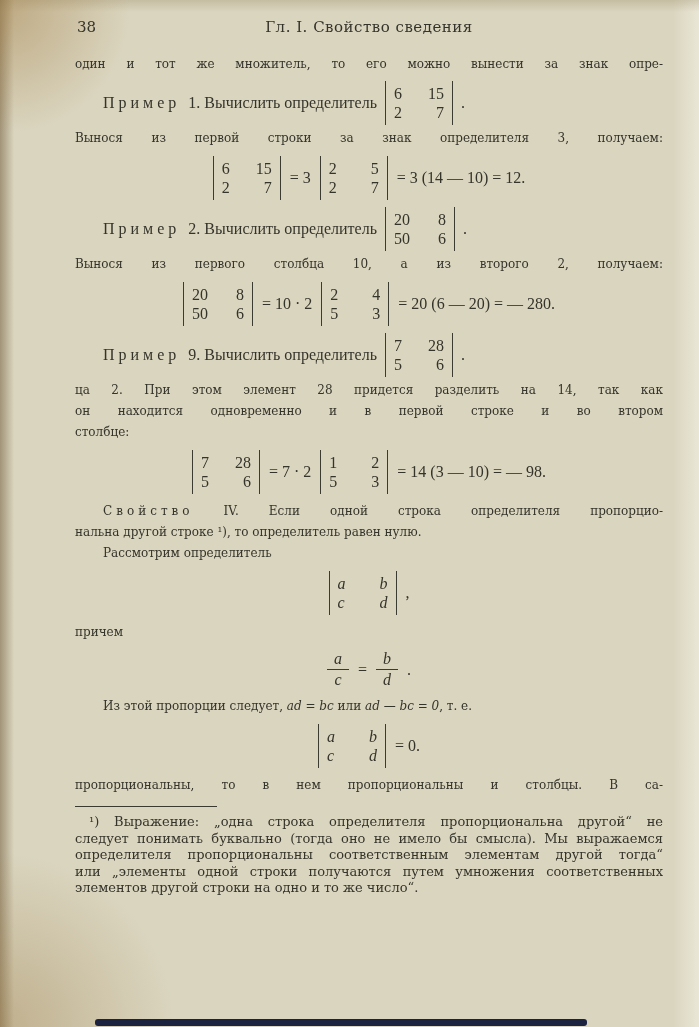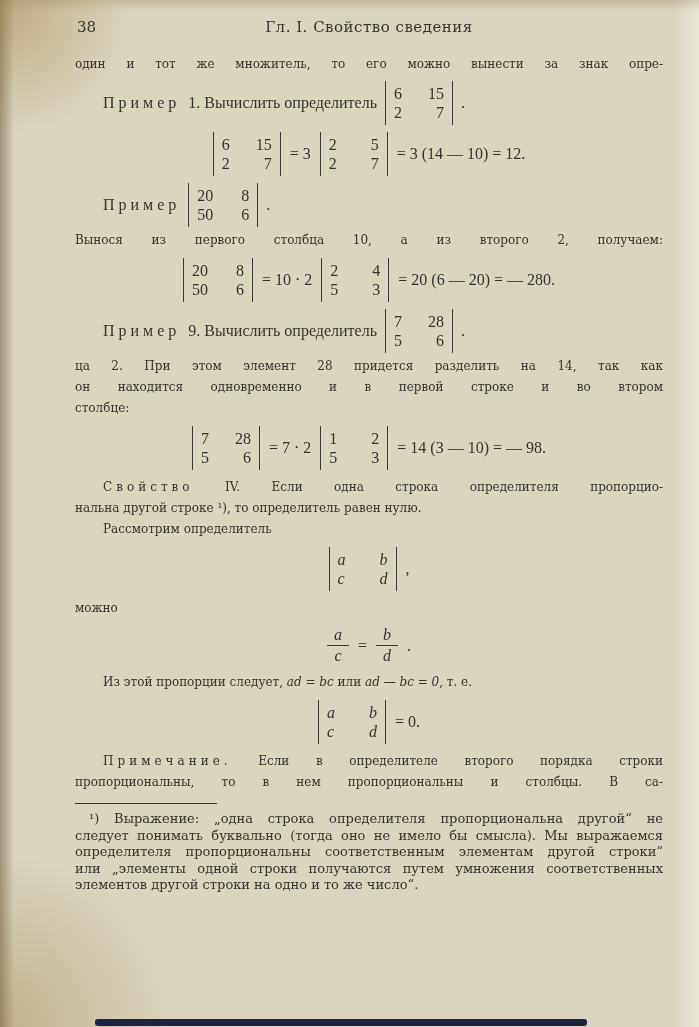--- a/index.html
+++ b/index.html
@@ -58,20 +58,21 @@
           <span class="m2">
         <span class="c1">6</span>
         <span class="c2">15</span>
         <span class="c1">2</span>
         <span class="c2">7</span>
       </span>
         </span>
       <span>.</span>
     </div>
 
+    <div class="line j">Вынося из первой строки за знак определителя 3, получаем:</div>
 
     <div class="row frow">
       <span class="det">
           <span class="m2">
         <span class="c1">6</span>
         <span class="c2">15</span>
         <span class="c1">2</span>
         <span class="c2">7</span>
       </span>
         </span>
@@ -82,20 +83,21 @@
         <span class="c2">5</span>
         <span class="c1">2</span>
         <span class="c2">7</span>
       </span>
         </span>
       <span>= 3 (14 — 10) = 12.</span>
     </div>
 
     <div class="row exrow ind">
       <span class="lsp">Пример</span>
+      <span>2. Вычислить определитель</span>
       <span class="det">
           <span class="m2">
         <span class="c1">20</span>
         <span class="c2">8</span>
         <span class="c1">50</span>
         <span class="c2">6</span>
       </span>
         </span>
       <span>.</span>
     </div>
@@ -155,37 +157,37 @@
           <span class="m2">
         <span class="c1">1</span>
         <span class="c2">2</span>
         <span class="c1">5</span>
         <span class="c2">3</span>
       </span>
         </span>
       <span>= 14 (3 — 10) = — 98.</span>
     </div>
 
-    <div class="line j ind"><span class="lsp">Свойство</span>&nbsp;<span>IV. Если одна строка определителя пропорцио-</span></div>
+    <div class="line j ind"><span class="lsp">Свойство</span>&nbsp;<span>IV. Если одной строка определителя пропорцио-</span></div>
     <div class="line">нальна другой строке ¹), то определитель равен нулю.</div>
     <div class="line ind">Рассмотрим определитель</div>
 
     <div class="row frow">
       <span class="det it">
           <span class="m2">
         <span class="c1">a</span>
         <span class="c2">b</span>
         <span class="c1">c</span>
         <span class="c2">d</span>
       </span>
         </span>
       <span>,</span>
     </div>
 
-    <div class="line">можно</div>
+    <div class="line">причем</div>
 
     <div class="row frow">
       <span class="frac it">
         <span class="num">a</span>
         <span class="den">c</span>
       </span>
       <span>=</span>
       <span class="frac it">
         <span class="num">b</span>
         <span class="den">d</span>
@@ -200,27 +202,26 @@
           <span class="m2">
         <span class="c1">a</span>
         <span class="c2">b</span>
         <span class="c1">c</span>
         <span class="c2">d</span>
       </span>
         </span>
       <span>= 0.</span>
     </div>
 
-    <div class="line j ind mt4"><span class="lsp">Примечание.</span><span> Если в определителе второго порядка строки</span></div>
     <div class="line j">пропорциональны, то в нем пропорциональны и столбцы. В са-</div>
 
     <div class="fn">
       <div class="fnrule"></div>
       <div class="fnline fnfirst j">¹) Выражение: „одна строка определителя пропорциональна другой“ не</div>
       <div class="fnline j">следует понимать буквально (тогда оно не имело бы смысла). Мы выражаемся</div>
-      <div class="fnline j">определителя пропорциональны соответственным элементам другой строки“</div>
+      <div class="fnline j">определителя пропорциональны соответственным элементам другой тогда“</div>
       <div class="fnline j">или „элементы одной строки получаются путем умножения соответственных</div>
       <div class="fnline">элементов другой строки на одно и то же число“.</div>
     </div>
 
   </div>
   <div class="botbar"></div>
 </div>
 
 </body></html>

